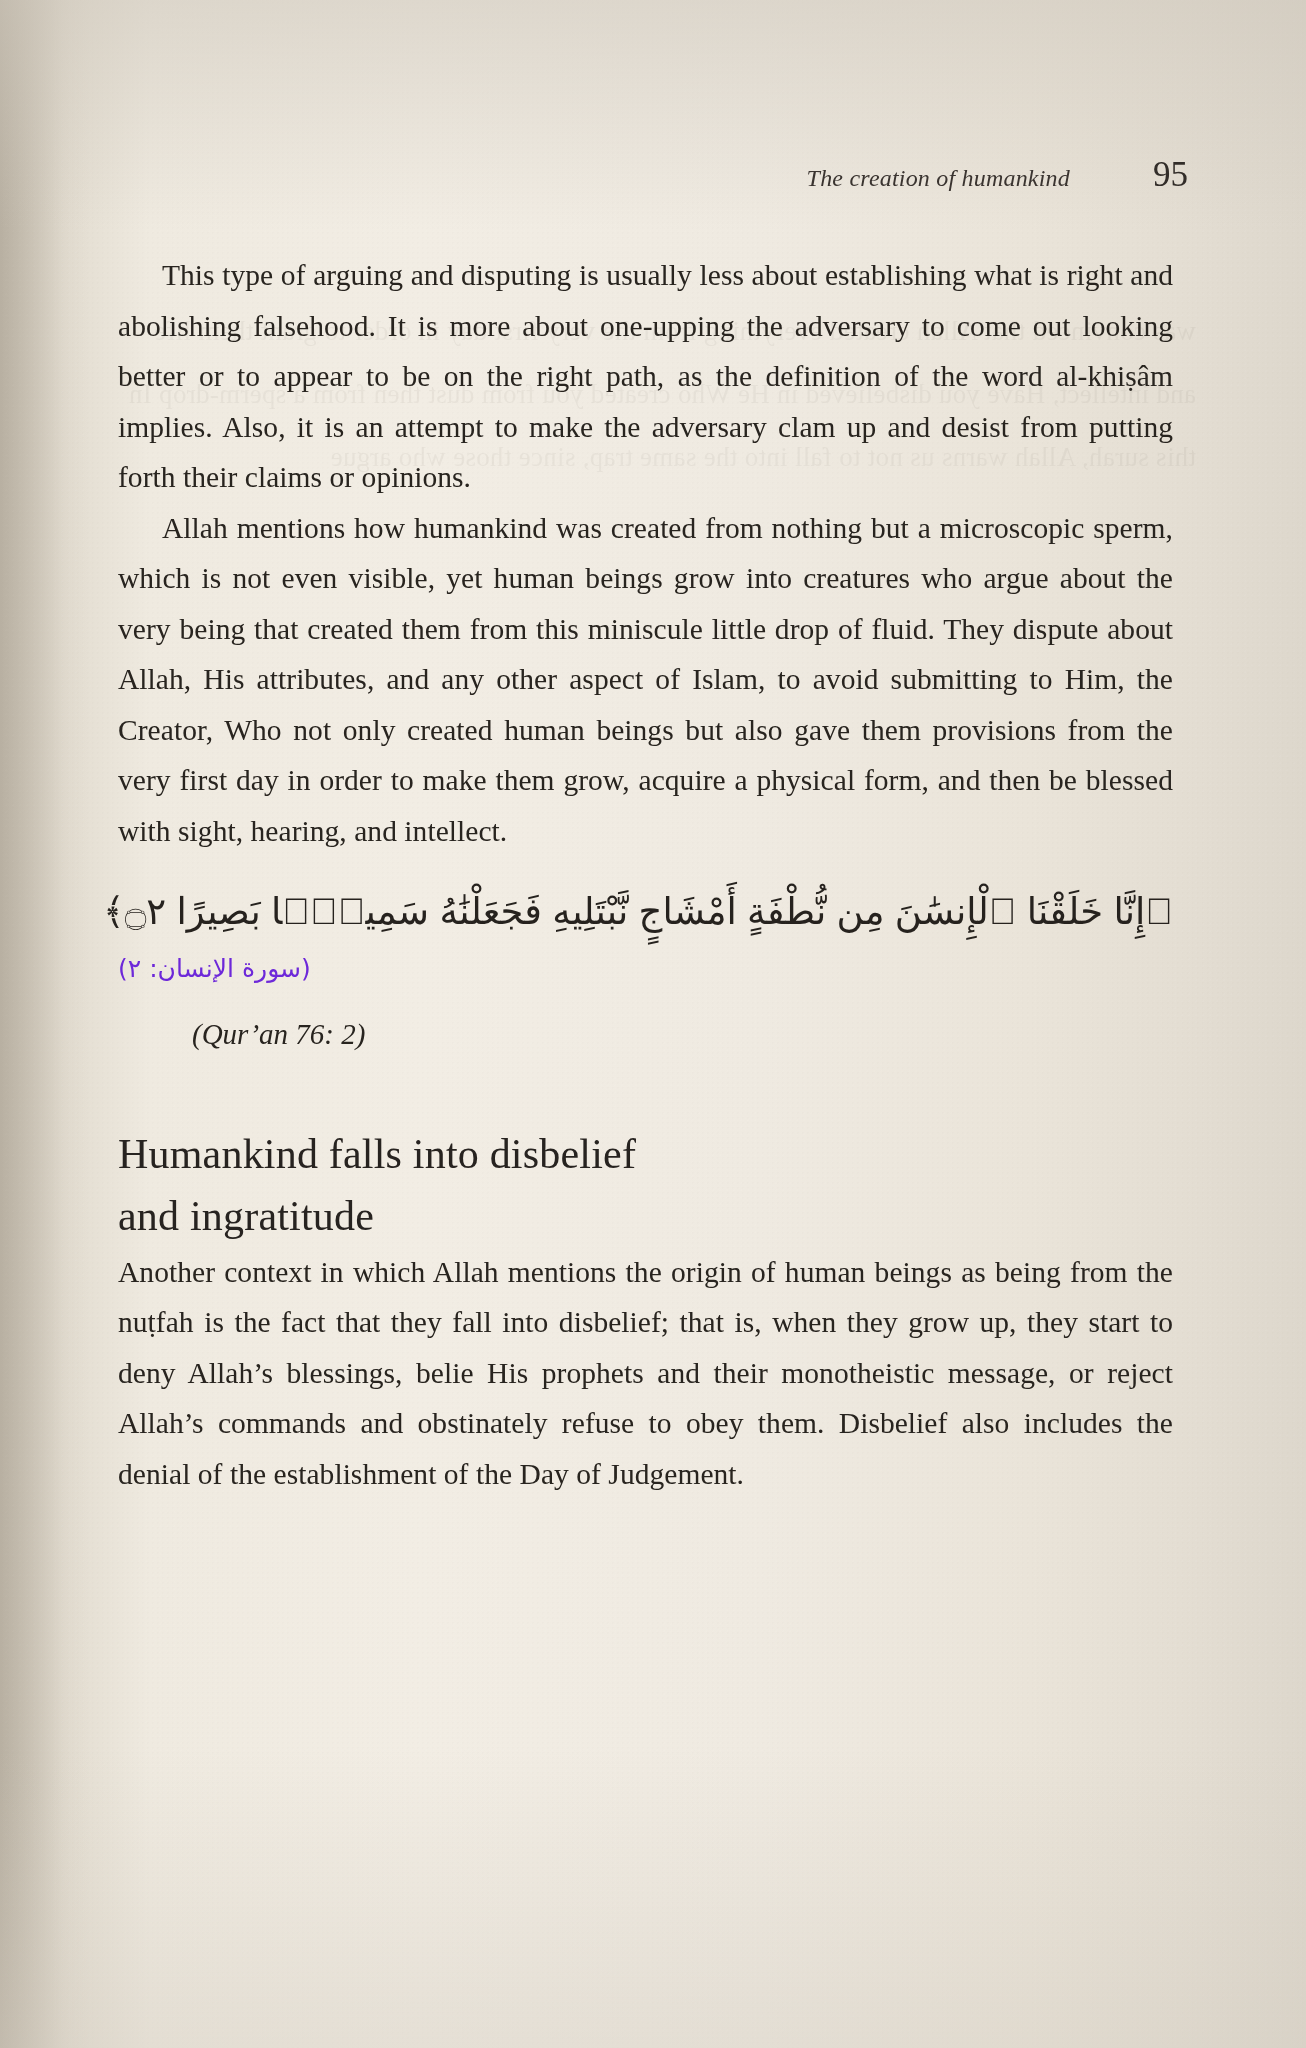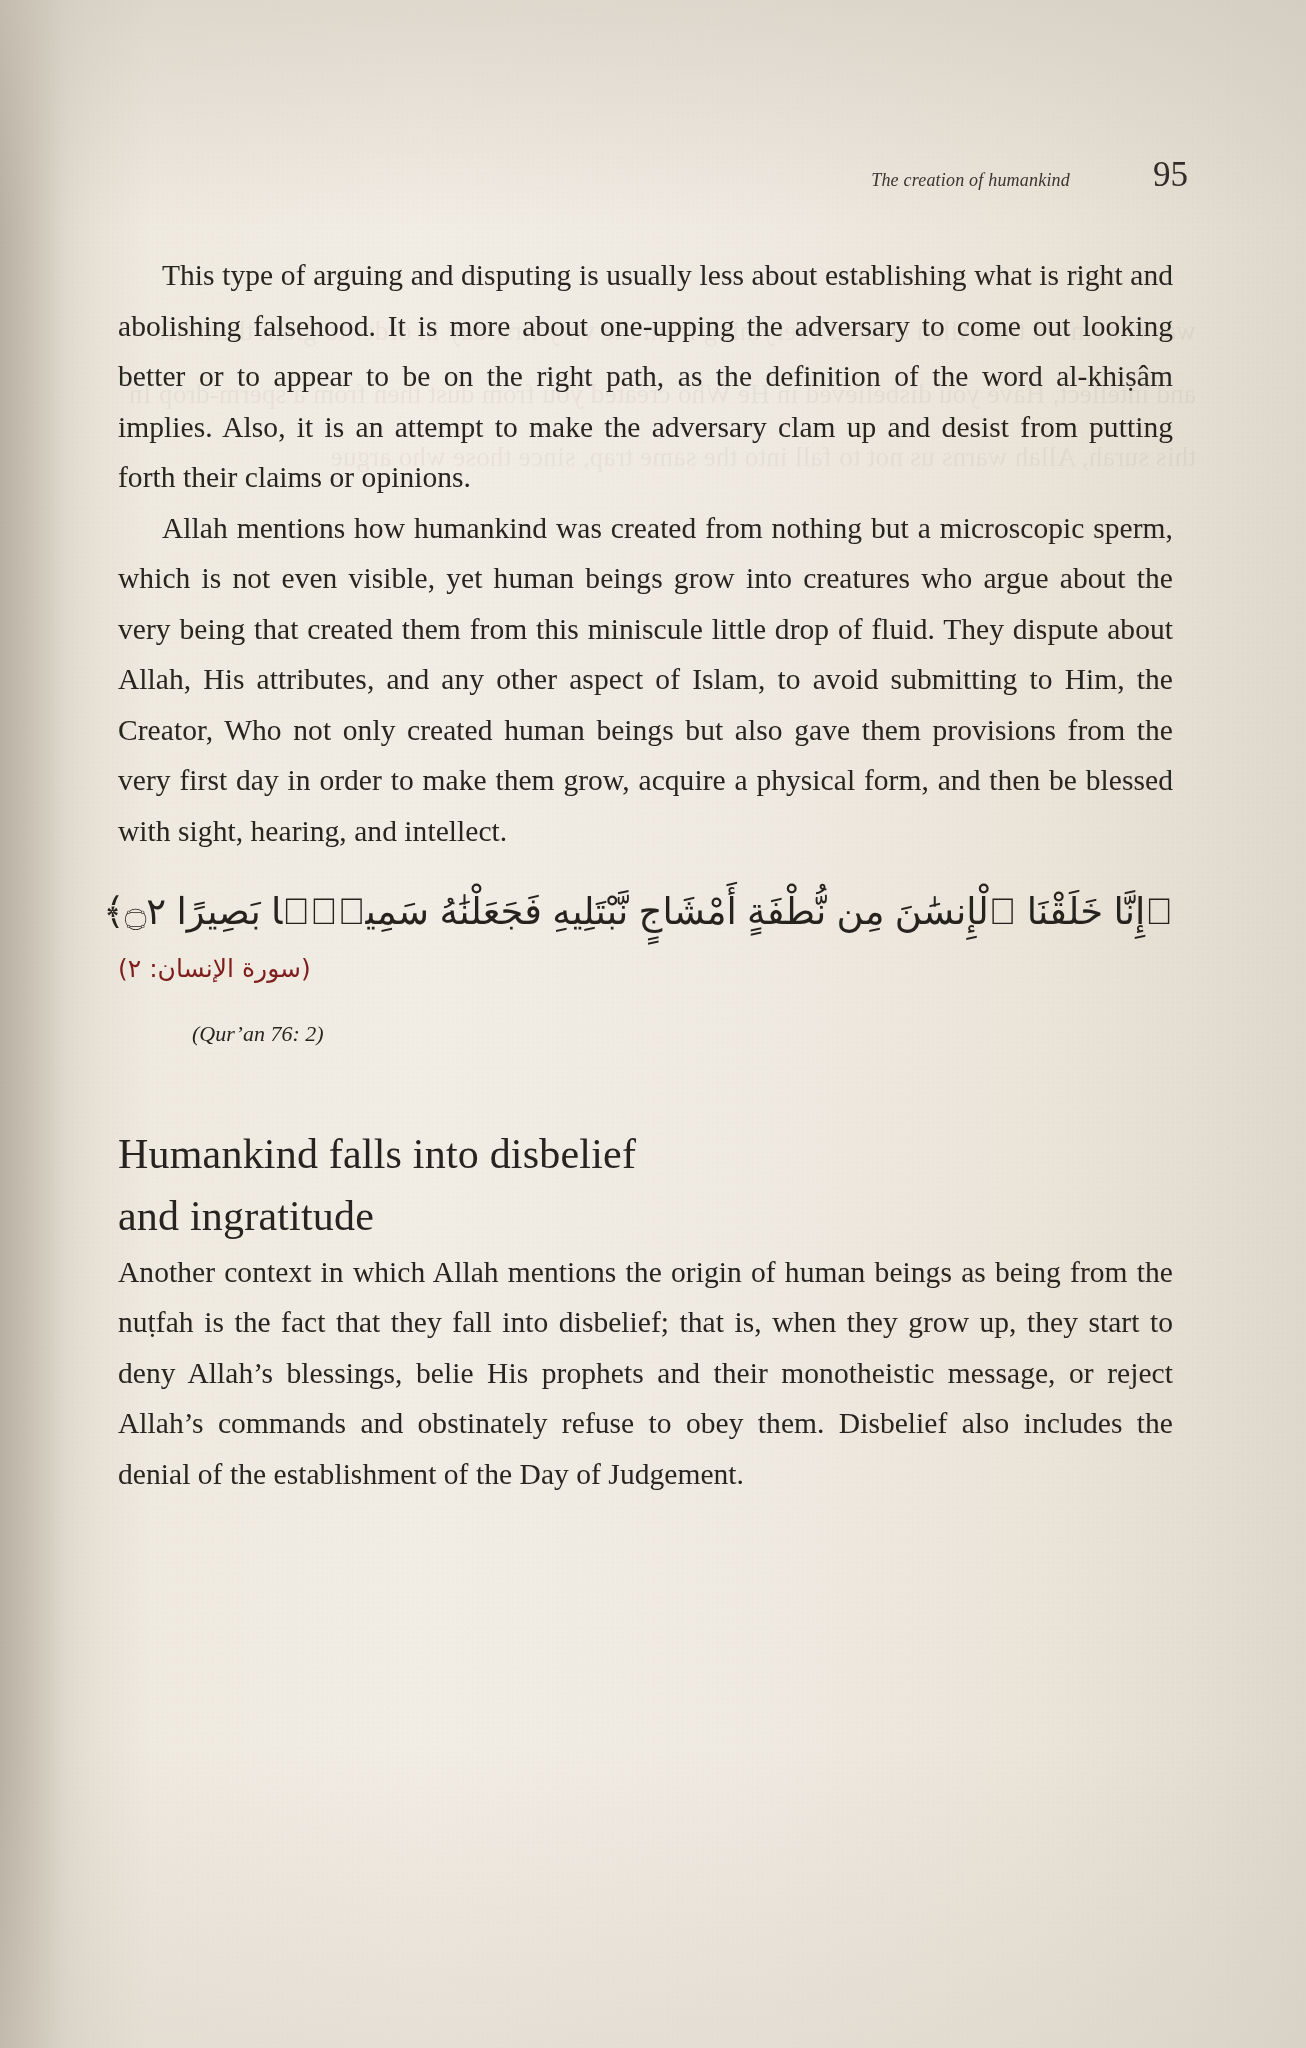--- a/index.html
+++ b/index.html
@@ -95,21 +95,21 @@
     left: 120px;
     right: 118px;
     top: 155px;
     display: flex;
     align-items: baseline;
     justify-content: flex-end;
     gap: 72px;
   }
   .runhead-title {
     font-style: italic;
-    font-size: 18px;
+    font-size: 24px;
     letter-spacing: .2px;
     color: #3a3430;
     white-space: nowrap;
   }
   .runhead-page {
     font-size: 35px;
     color: #322d29;
     min-width: 46px;
     text-align: right;
   }
@@ -145,21 +145,21 @@
     font-family: Liberation Sans, sans-serif;
     white-space: nowrap;
     letter-spacing: -0.5px;
   }
   .ayah-ref {
     margin-top: 14px;
     text-align: left;
     direction: rtl;
     unicode-bidi: isolate;
     font-size: 25px;
-    color: #7f1d1d;
+    color: #6d28d9;
     font-family: "DejaVu Sans", "Liberation Sans", sans-serif;
     padding-left: 0;
   }
   .ayah-ref-inner {
     display: inline-block;
   }
 
   .translation {
     margin-top: 26px;
     font-size: 29.5px;
@@ -171,21 +171,21 @@
     display: block;
   }
   .translation .tline.row2 {
     display: flex;
     align-items: baseline;
   }
   .transl-src {
     font-style: italic;
     margin-left: 74px;
     white-space: nowrap;
-    font-size: 22px;
+    font-size: 29px;
   }
 
   
   h2.section {
     margin: 64px 0 0 0;
     font-weight: normal;
     text-align: left;
     font-size: 42px;
     line-height: 62px;
     color: #272320;

